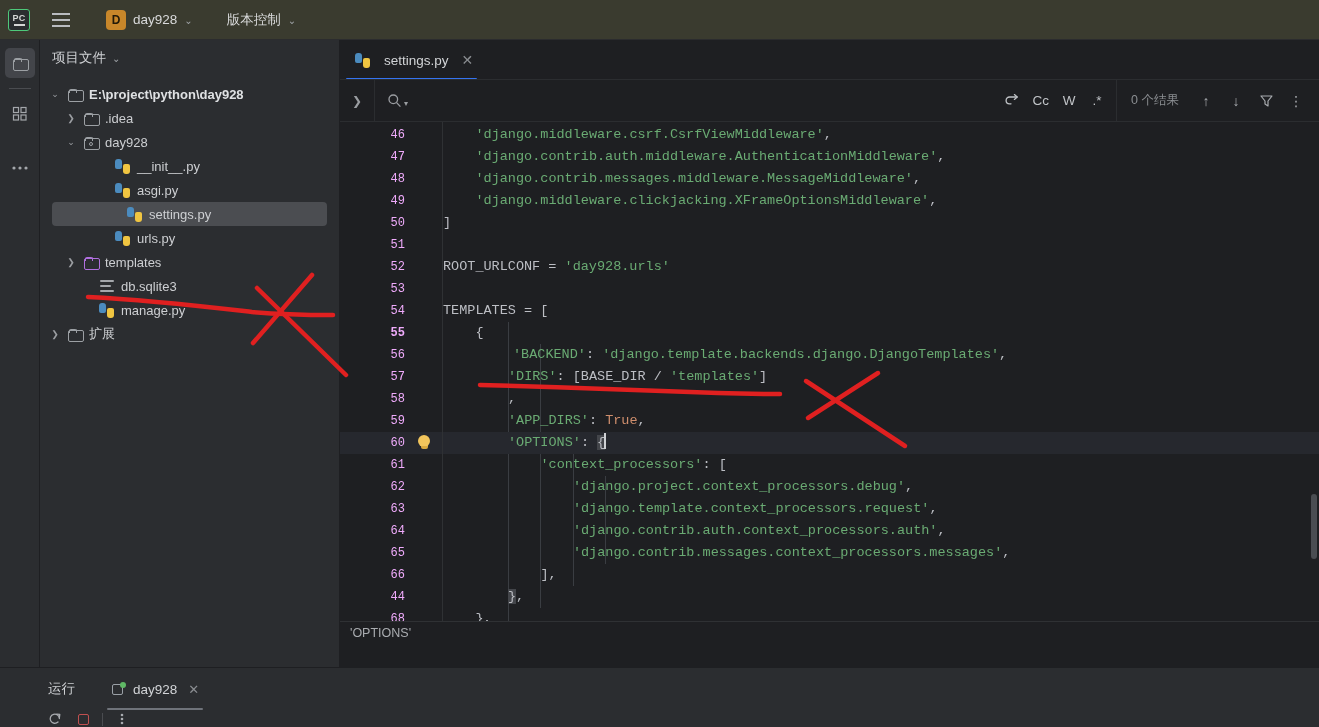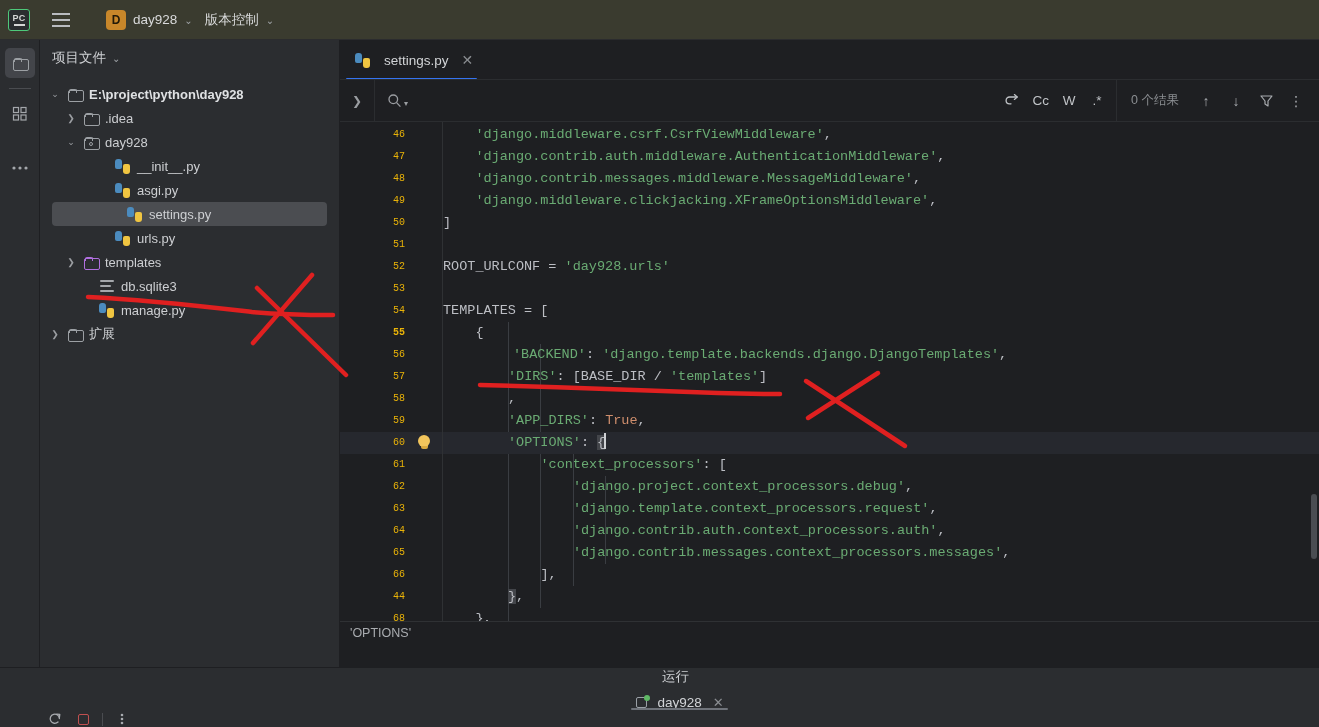--- a/index.html
+++ b/index.html
@@ -35,21 +35,21 @@
     display:flex; align-items:center; gap:7px; margin-left: 22px; cursor: pointer;
     padding: 3px 6px; border-radius: 4px;
   }
   .proj-badge {
     width: 20px; height: 20px; border-radius: 4px; background: #c8872a;
     color: #231a08; font-size: 12px; font-weight: 700;
     display:flex; align-items:center; justify-content:center;
   }
   .proj-name { color: #d9dadb; font-size: 13.5px; }
   .chev { color: #9fa3a7; font-size: 10px; line-height: 1; transform: translateY(1px); }
-  .vcs-chip { display:flex; align-items:center; gap:7px; cursor:pointer;
+  .vcs-chip { display:flex; align-items:center; gap:7px; margin-left: 22px; cursor:pointer;
               padding: 3px 6px; border-radius:4px;}
   .vcs-label { color: #d9dadb; font-size: 13.5px; }
 
   
   .stripe {
     position: absolute; left: 0; top: 40px; width: 40px; height: 627px;
     background: #2b2d30; border-right: 1px solid #1e1f22;
     display: flex; flex-direction: column; align-items: center; padding-top: 8px;
   }
   .stripe-btn { width: 30px; height: 30px; border-radius: 5px; display:flex;
@@ -128,22 +128,22 @@
   .fb-nav { display:flex; align-items:center; gap:4px; padding-right: 10px; }
   .navbtn { width:26px; height:26px; display:flex; align-items:center; justify-content:center;
             color:#a8abaf; cursor:pointer; border-radius:4px; font-size:14px;}
 
   
   .code-wrap { position:relative; height: 522px; overflow:hidden; background:#1e1f22; }
   .gutter { position:absolute; left:0; top:0; width:65px; height:100%; background:#1e1f22; }
   .hintcol { position:absolute; left:65px; top:0; width:38px; height:100%;
              background:#1e1f22; border-right:1px solid #2f3134;}
   .codecol { position:absolute; left:103px; top:0; right:0; height:100%; }
-  .ln { position:absolute; right:0; width:57px; text-align:right; color:#eab308;
-        font-family:"Liberation Mono", monospace; font-size:10px; line-height:22px; height:22px;}
+  .ln { position:absolute; right:0; width:57px; text-align:right; color:#f0abfc;
+        font-family:"Liberation Mono", monospace; font-size:12px; line-height:22px; height:22px;}
   .cl { position:absolute; left:0; font-family:"Liberation Mono", monospace; font-size:13.5px;
         line-height:22px; height:22px; white-space:pre; color:#bcbec4; }
   .curline { position:absolute; left:0; right:0; height:22px; background:#26282e; }
   .bulb { position:absolute; width:14px; height:17px; }
   .bulb .gl { width:12px;height:12px;border-radius:50%;background:#f2c55c; position:absolute; top:0; left:1px;}
   .bulb .st { width:7px;height:3px;background:#d9a93f; position:absolute; top:11px; left:3.5px; border-radius:0 0 2px 2px;}
   .caret { display:inline-block; width:1.5px; height:16px; background:#cfd1d4;
            vertical-align:-3px; margin-left:-1px;}
   .selbox { background:#43454a; }
   
@@ -158,21 +158,21 @@
   .breadcrumb span { color:#a9acb0; font-size:12.5px; }
 
   
   .vscroll { position:absolute; right:0; top:82px; width:9px; height:520px; }
   .vscroll .thumb { position:absolute; right:2px; top:290px; width:6px; height:65px;
                     background:#4a4d52; border-radius:3px; }
 
   
   .runpanel { position:absolute; left:0; top:667px; width:1319px; height:60px;
               background:#2b2d30; border-top:1px solid #1e1f22; }
-  .run-tabs { height: 42px; display:flex; align-items:center; padding-left: 40px; gap: 8px; position:relative;flex-direction:column;}
+  .run-tabs { height: 42px; display:flex; align-items:center; padding-left: 40px; gap: 8px; position:relative;}
   .run-label { color:#ced0d3; font-size:13.5px; padding: 0 16px 0 0; margin-left: 8px;}
   .run-tab { display:flex; align-items:center; gap:7px; height:42px; padding:0 12px;
              position:relative; cursor:pointer; }
   .run-tab .rt-name { color:#d2d4d7; font-size:13.5px; }
   .run-tab .rt-close { color:#8a8d91; font-size:13px; margin-left:4px; }
   .run-tab.active::after{ content:""; position:absolute; left:8px; right:8px; bottom:0; height:2.5px;
                           background:#6f737a; border-radius:2px; }
   .runico { width:15px; height:15px; position:relative; }
   .runico .sq { position:absolute; left:1px; top:2px; width:11px; height:11px;
                 border:1.4px solid #9aa0a6; border-radius:2px; }

